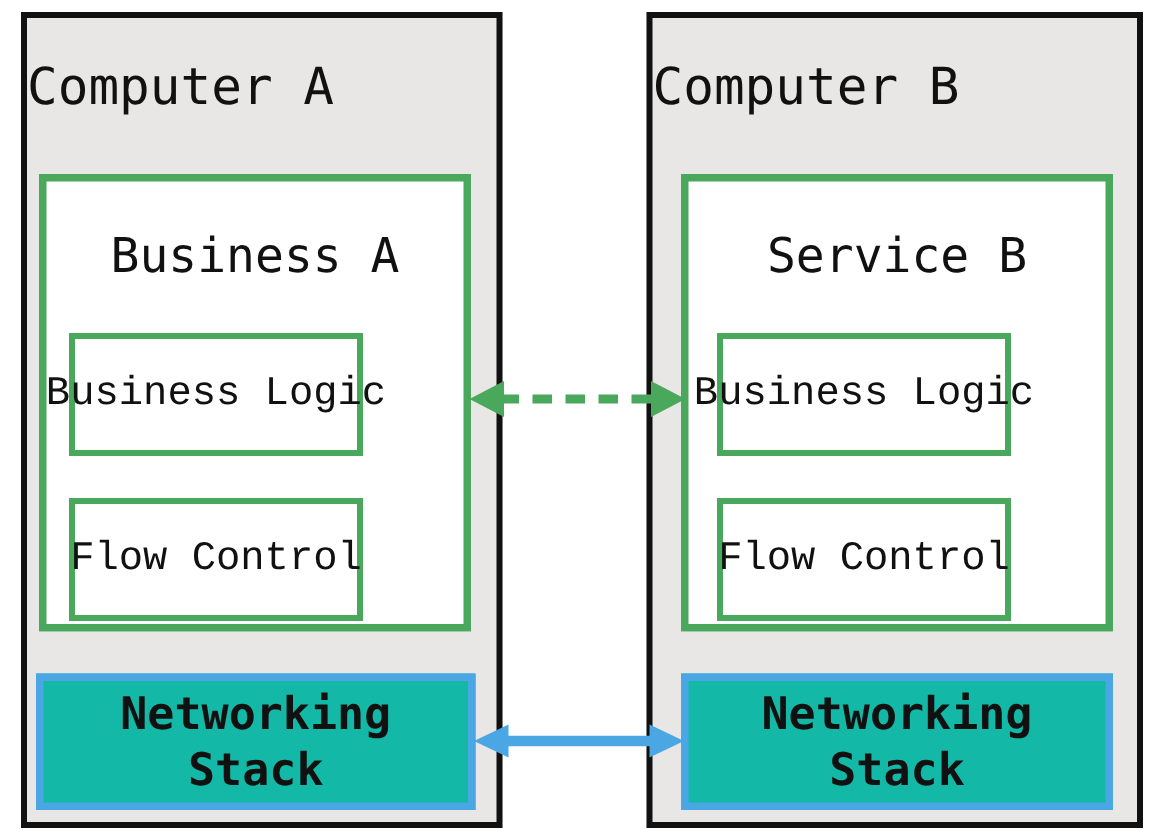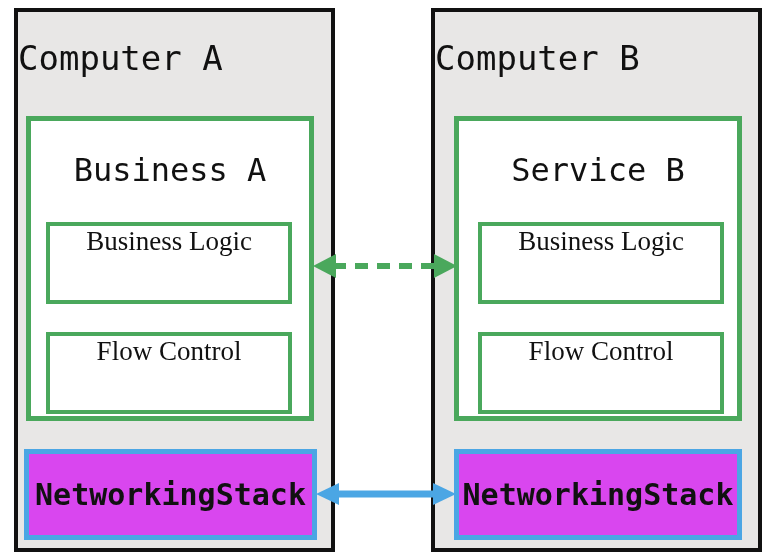--- a/index.html
+++ b/index.html
@@ -55,45 +55,46 @@
     left: 0;
     width: 100%;
     text-align: center;
     font-size: 32px;
     line-height: 38px;
     white-space: nowrap;
   }
 
   .module {
     position: absolute;
-    width: 246px;
+    width: 196px;
     height: 82px;
     box-sizing: border-box;
     background: #ffffff;
     border: 4px solid var(--color-green, #4aa85c);
     display: flex;
+    align-items: center;
     justify-content: center;
-    font-family: Liberation Serif, serif;
+    font-family: Liberation Mono, monospace;
     font-size: 27px;
     white-space: nowrap;
   }
   .module-bl { top: 101px; }
   .module-fc { top: 211px; }
   .computer-a .module { left: 15px; }
   .computer-b .module { left: 19px; }
 
   .networking {
     position: absolute;
     top: 437px;
     height: 91px;
     box-sizing: border-box;
-    background: #d946ef;
+    background: #14b8a6;
     border: 5px solid var(--color-blue, #4ba6e4);
     display: flex;
-    flex-direction: row;
+    flex-direction: column;
     align-items: center;
     justify-content: center;
     text-align: right;
     font-weight: bold;
     font-size: 30px;
     line-height: 37px;
   }
   .computer-a .networking { left: 6px;  width: 293px; }
   .computer-b .networking { left: 19px; width: 288px; }
 

